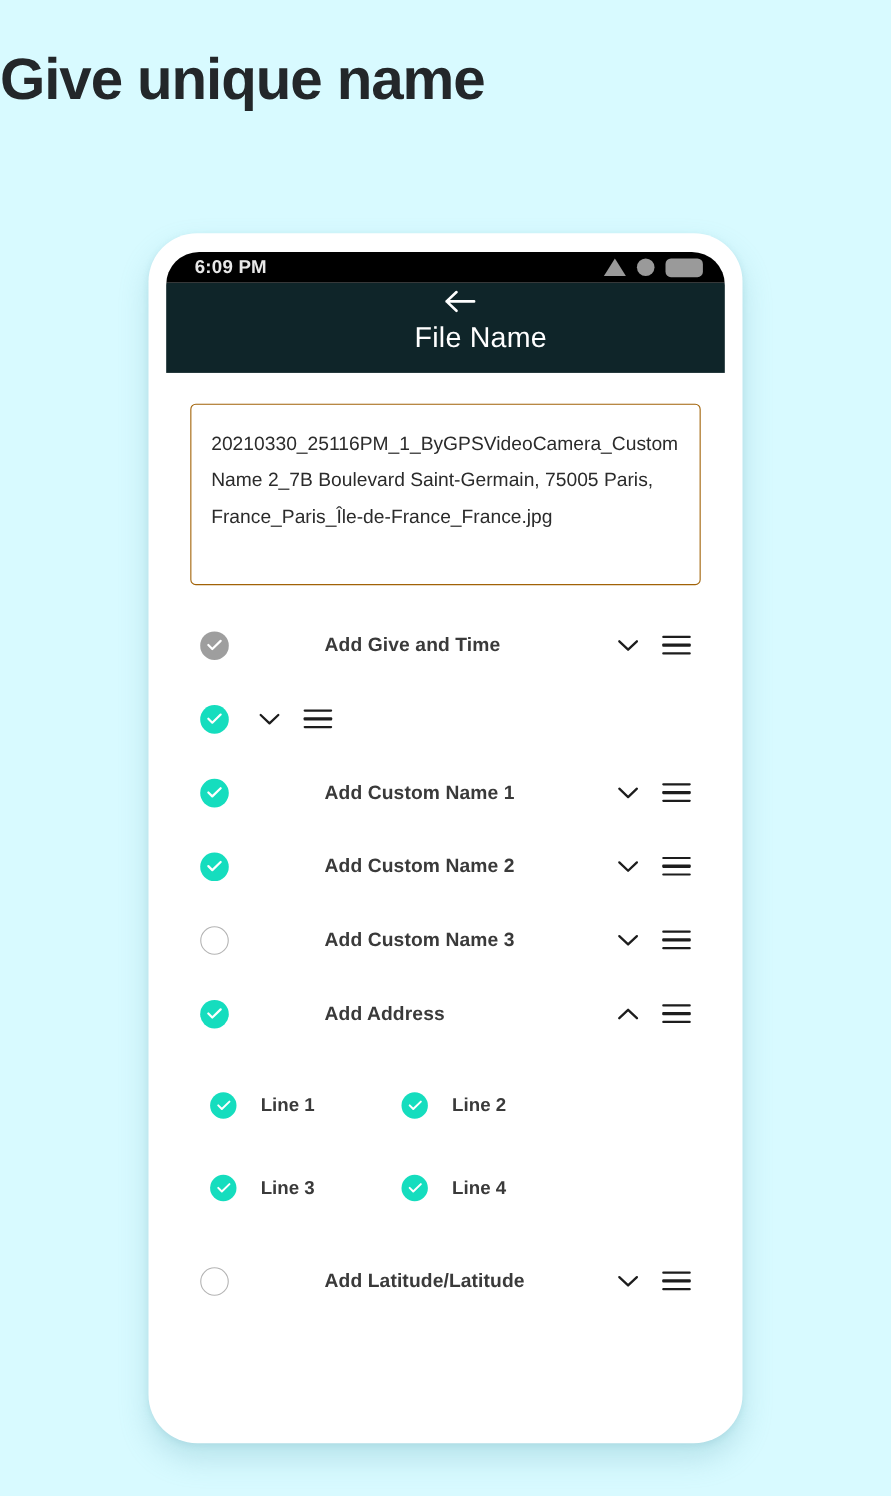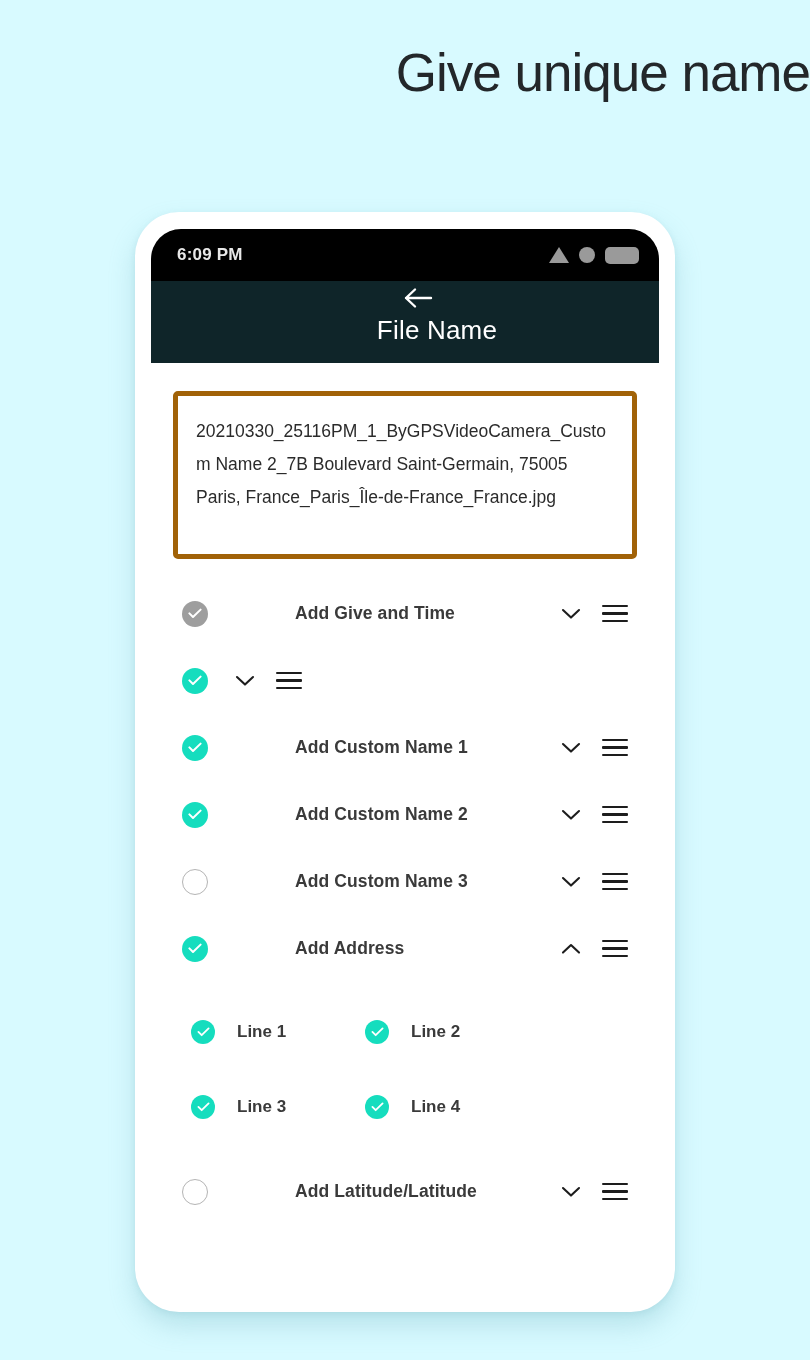--- a/index.html
+++ b/index.html
@@ -15,24 +15,24 @@
     font-family: "Liberation Sans", sans-serif;
     position: relative;
   }
 
   
   .headline {
     position: absolute;
     top: 40px;
     left: 0;
     width: 810px;
-    text-align: right;
+    text-align: left;
     font-size: 53px;
     line-height: 66px;
-    font-weight: 400;
+    font-weight: 700;
     letter-spacing: -1px;
     color: #23272a;
   }
   .headline-line { display: block; }
 
   
   .phone-frame {
     position: absolute;
     left: 135px;
     top: 212px;
@@ -51,21 +51,21 @@
     width: 508px;
     height: 1066px;
     background: #ffffff;
     border-radius: 30px;
     overflow: hidden;
   }
 
   
   .status-bar {
     position: relative;
-    height: 52px;
+    height: 28px;
     background: #000000;
     display: flex;
     align-items: center;
     justify-content: space-between;
     padding: 0 20px 0 26px;
   }
   .status-time {
     color: #e8e8e8;
     font-size: 17px;
     font-weight: 700;
@@ -117,21 +117,21 @@
 
   
   .content {
     background: #ffffff;
     height: 944px;
     position: relative;
   }
 
   .filename-box {
     margin: 28px 22px 0 22px;
-    border: 5px solid #a16207;
+    border: 1px solid #a16207;
     border-radius: 5px;
     background: #ffffff;
     padding: 19px 18px 40px 18px;
     min-height: 165px;
   }
   .filename-text {
     font-size: 17.5px;
     line-height: 33px;
     color: #2b2b2b;
     word-break: break-word;

